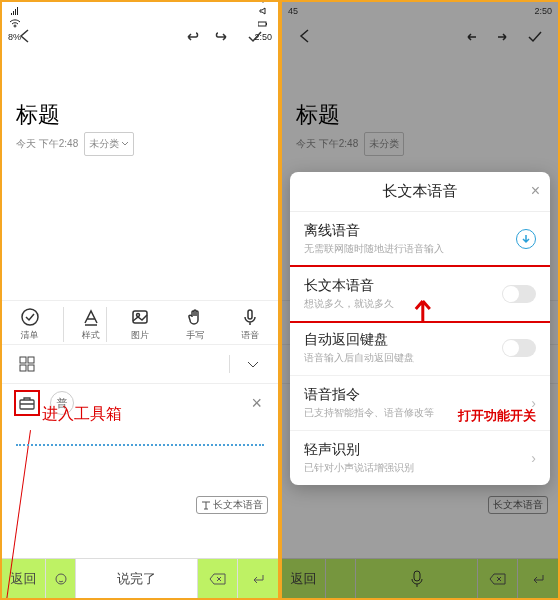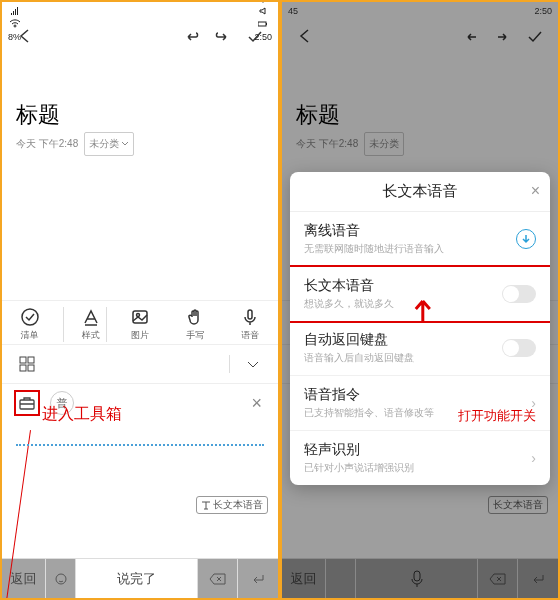--- a/index.html
+++ b/index.html
@@ -87,21 +87,21 @@
     margin: 22px 14px 0; height:1px;
     border-top: 2px dotted #4aa0d8;
   }
   .voice-badge {
     position:absolute; right:10px; top:74px;
     font-size:10px;color:#555; display:flex; align-items:center; gap:2px;
     border:1px solid #999; border-radius:3px; padding:1px 4px;
   }
   .kb {
     display:flex; align-items:stretch; height:40px;
-    border-top:1px solid #ddd; background:#a3a3a3;
+    border-top:1px solid #ddd; background:#bef264;
   }
   .kb > div {
     display:flex; align-items:center; justify-content:center;
     font-size:13px; color:#444;
     border-right:1px solid #ddd;
   }
   .kb > div:last-child { border-right:none;}
   .kb-ret { width:44px;}
   .kb-sym { width:30px;}
   .kb-done { flex:1; background:#fff; font-size:15px; color:#222;}
@@ -143,21 +143,21 @@
     width:20px;height:20px;border:1.5px solid #2aa0d8;border-radius:50%;
     display:flex;align-items:center;justify-content:center;color:#2aa0d8;
   }
   .chev { color:#bbb; font-size:14px;}
   .p-row.hl { border:2px solid #d00; margin:-2px; padding:10px 14px;}
   .arrow-up {
     position:absolute; left:50%; top:-26px; transform:translateX(-40%);
   }
   .callout2 {
     position:absolute; right:14px; top:58%;
-    color:#d00; font-size:13px; font-weight:400;
+    color:#d00; font-size:13px; font-weight:700;
   }
 </style>
 </head>
 <body>
 
 <div class="phone">
   <div class="statusbar">
     <div class="sb-icons">
       <svg>
           <rect x="1" y="2" width="8" height="6" rx="1"></rect>

